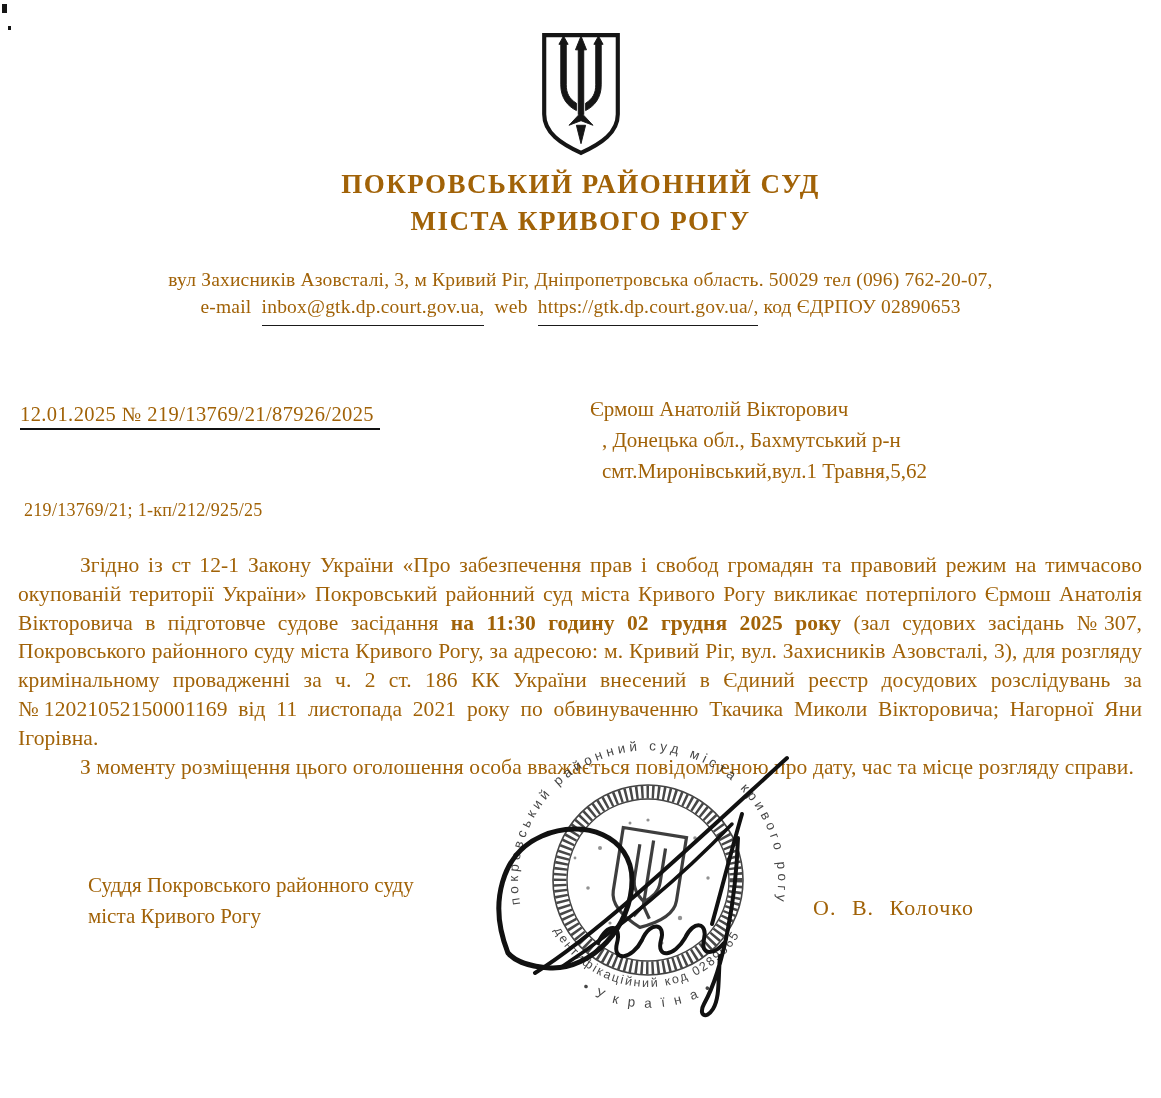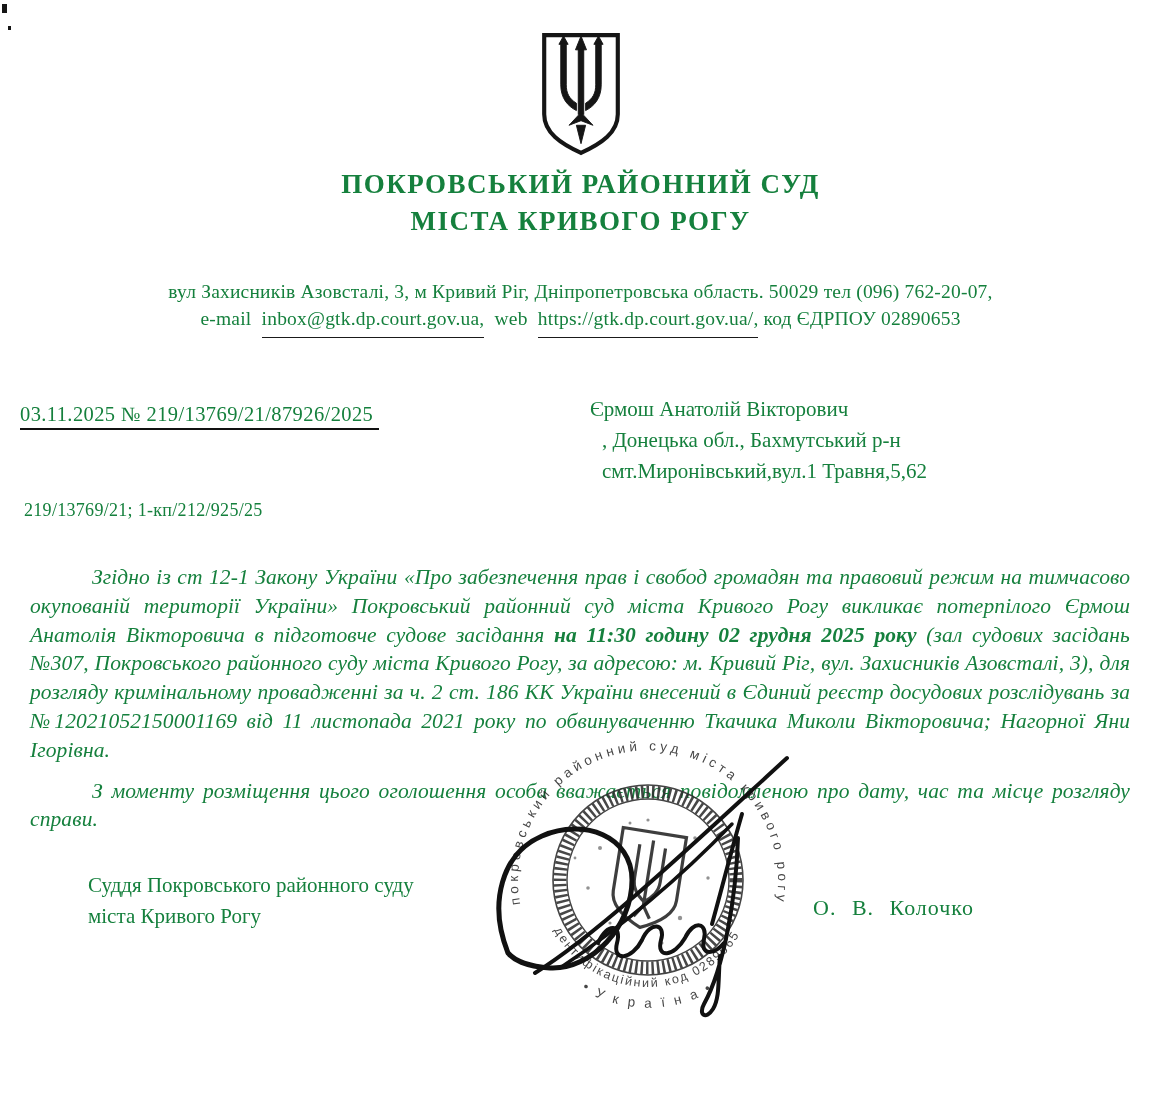--- a/index.html
+++ b/index.html
@@ -1,39 +1,39 @@
 <!DOCTYPE html>
 <html><head>
 <meta charset="utf-8">
 <style>
   html,body{margin:0;padding:0;background:#ffffff;}
   .page{
     position:relative;
     width:1161px;height:1072px;
     background:#ffffff;
-    color:#15803d;
+    color:#a16207;
     font-family:"Liberation Serif","DejaVu Serif",serif;
     overflow:hidden;
   }
   
   .header{position:absolute;top:0;left:0;width:100%;text-align:center;}
   .emblem{display:block;margin:26px auto 6px auto;width:92px;height:136px;}
   .court-name{font-size:27px;font-weight:700;letter-spacing:1.5px;line-height:33px;margin:4px 0 0 0;}
-  .address-block{margin-top:40px;font-size:19.5px;line-height:27px;letter-spacing:.2px;}
+  .address-block{margin-top:28px;font-size:19.5px;line-height:27px;letter-spacing:.2px;}
   .u{border-bottom:1.5px solid #1a1a1a;padding-bottom:8px;}
   
   .ref-line{position:absolute;left:20px;top:403px;font-size:20.5px;letter-spacing:.4px;
             border-bottom:2px solid #111;padding:0 6px 2px 0;}
   .recipient{position:absolute;left:590px;top:394px;font-size:21px;line-height:31px;}
   .recipient .r2,.recipient .r3{padding-left:12px;}
   .case-line{position:absolute;left:24px;top:500px;font-size:18px;letter-spacing:.3px;}
   
   .body-text{position:absolute;left:18px;top:551px;width:1124px;
              font-size:21.5px;line-height:28.8px;text-align:justify;letter-spacing:.1px;}
-  .body-text p{margin:12px;text-indent:62px;font-style:italic;}
+  .body-text p{margin:0;text-indent:62px;}
   .b{font-weight:700;}
   
   .judge-title{position:absolute;left:88px;top:870px;font-size:21px;line-height:31px;}
   .judge-name{position:absolute;left:813px;top:895px;font-size:22px;letter-spacing:1px;word-spacing:9px;}
   .seal-wrap{position:absolute;left:480px;top:728px;width:336px;height:306px;z-index:3;}
   .speck{position:absolute;background:#151515;}
   .sp1{left:2px;top:4px;width:5px;height:9px;}
   .sp2{left:8px;top:26px;width:3px;height:4px;}
   .seal-ring-text{font-family:"Liberation Sans","DejaVu Sans",sans-serif;fill:#262626;}
 </style>
@@ -63,21 +63,21 @@
     <div class="court-name">МІСТА КРИВОГО РОГУ</div>
 
     <div class="address-block">
       <div>вул  Захисників Азовсталі, 3, м  Кривий Ріг,  Дніпропетровська область. 50029 тел  (096) 762-20-07,</div>
       <div>
         <span>e-mail</span>&nbsp;&nbsp;<span class="u">inbox@gtk.dp.court.gov.ua,</span>&nbsp;&nbsp;<span>web</span>&nbsp;&nbsp;<span class="u">https://gtk.dp.court.gov.ua/,</span>&nbsp;<span>код ЄДРПОУ 02890653</span>
       </div>
     </div>
   </div>
 
-  <div class="ref-line">03.11.2025 №  219/13769/21/87926/2025</div>
+  <div class="ref-line">12.01.2025 №  219/13769/21/87926/2025</div>
 
   <div class="recipient">
     <div class="r1">Єрмош Анатолій Вікторович</div>
     <div class="r2">,  Донецька обл.,  Бахмутський р-н</div>
     <div class="r3">смт.Миронівський,вул.1 Травня,5,62</div>
   </div>
 
   <div class="case-line">219/13769/21; 1-кп/212/925/25</div>
 
   <div class="body-text">

